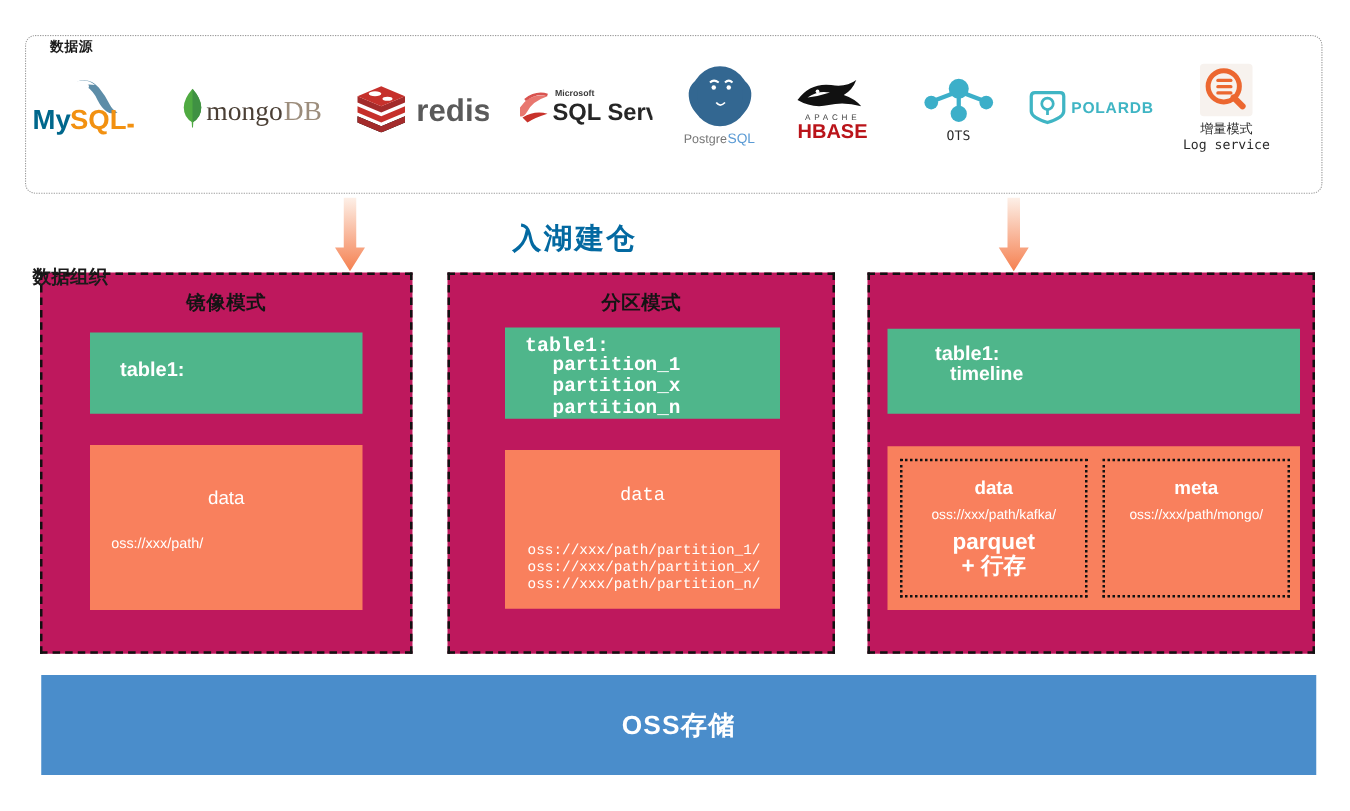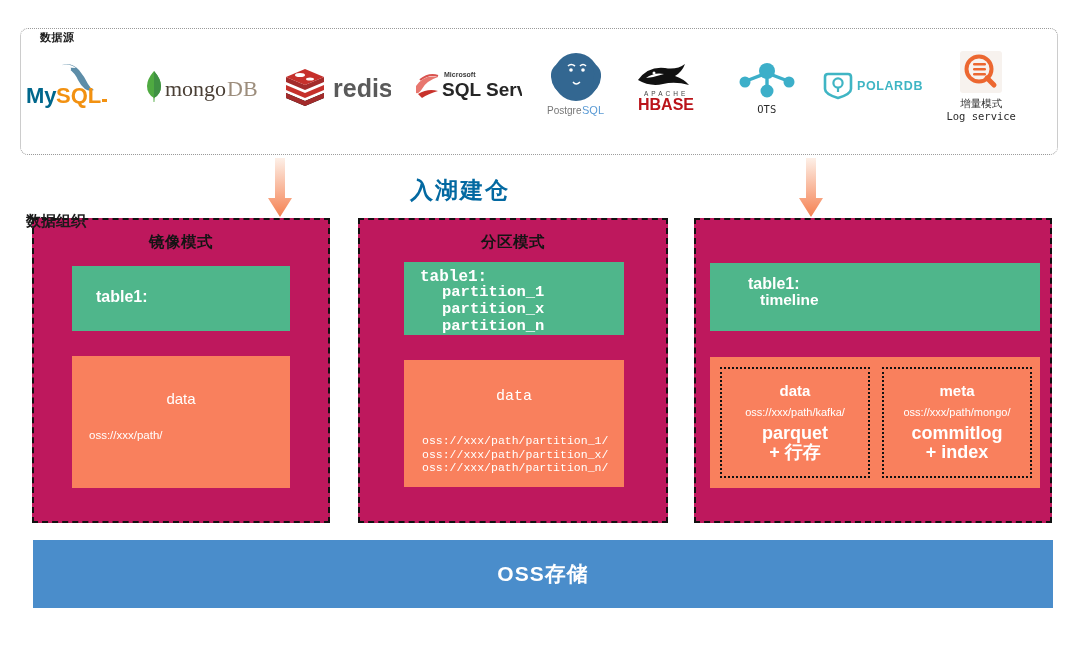--- a/index.html
+++ b/index.html
@@ -121,21 +121,21 @@
   #p3-sub-data { left: 10px; width: 150px; }
   #p3-sub-meta { left: 172px; width: 150px; }
   .sub-name { font-size: 15px; font-weight: bold; margin-top: 13px; }
   .sub-path { font-size: 11px; margin-top: 7px; white-space: nowrap; }
   .sub-big  { font-size: 18px; font-weight: bold; line-height: 19px;
               margin-top: 6px; text-align: center; }
 
   
   .oss-bar {
     position: absolute; left: 33px; top: 540px;
-    width: 1020px; height: 68px;
+    width: 1020px; height: 80px;
     background: #4a8dcb;
     display: flex; align-items: center; justify-content: center;
   }
   .oss-text {
     color: #fff; font-size: 21px; font-weight: bold; letter-spacing: 1px;
   }
 </style>
 </head>
 <body>
 
@@ -314,22 +314,20 @@
     <div class="orange-box" id="p3-orange">
       <div class="sub-dotted" id="p3-sub-data">
         <div class="sub-name">data</div>
         <div class="sub-path">oss://xxx/path/kafka/</div>
         <div class="sub-big" style="white-space:pre-line;">parquet
 + 行存</div>
       </div>
       <div class="sub-dotted" id="p3-sub-meta">
         <div class="sub-name">meta</div>
         <div class="sub-path">oss://xxx/path/mongo/</div>
-        <div class="sub-big" style="white-space:pre-line;">commitlog
-+ index</div>
       </div>
     </div>
   </div>
 
   <div class="oss-bar">
     <div class="oss-text">OSS存储</div>
   </div>
 
 </div>
 

